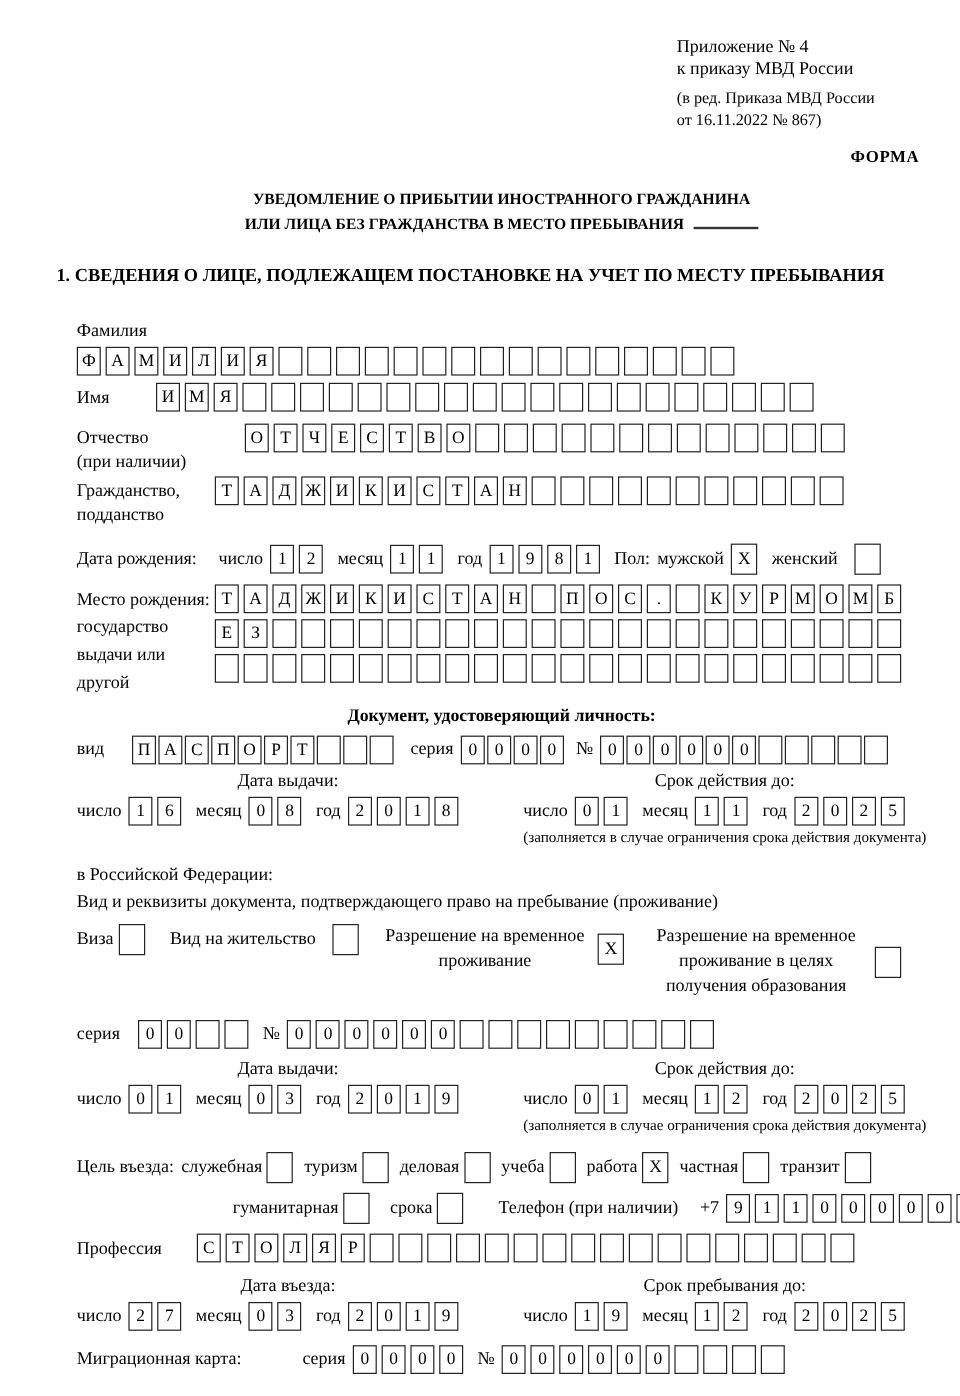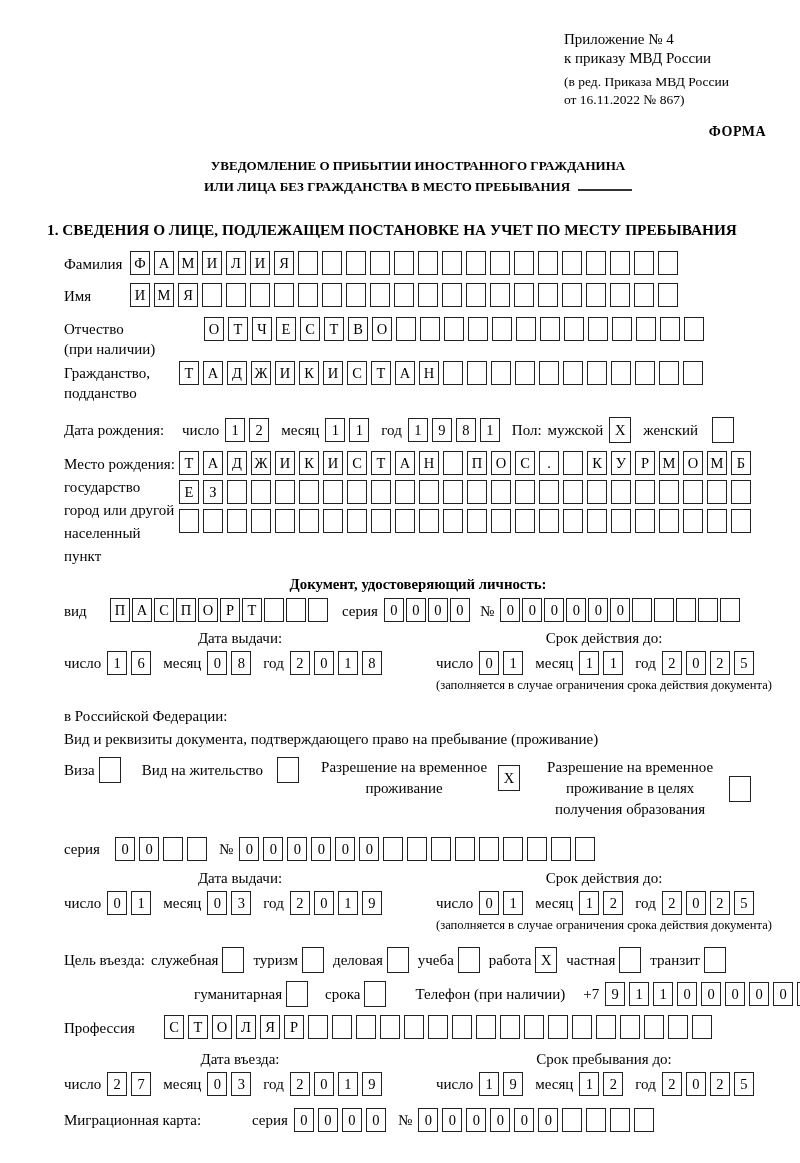--- a/index.html
+++ b/index.html
@@ -30,21 +30,21 @@
   .dhalf{width:352px;flex:none;}
   .dhalf2{flex:1;}
   .dhead{text-align:center;margin-bottom:3px;}
   .dline{display:flex;align-items:center;}
   .dnote{font-size:12.6px;text-align:right;margin-top:2px;}
   .intro{line-height:1.55;margin-top:12px;}
   .opt{display:flex;align-items:center;margin-right:9px;}
   .opt .opt-label{margin-right:4px;}
   .opt-multi{flex:none;text-align:center;line-height:1.4;}
   .mt2{margin-top:2px;}.mt6{margin-top:6px;}.mt8{margin-top:8px;}.mt10{margin-top:10px;}
-  .mt14{margin-top:14px;}.mt16{margin-top:16px;}.mt24{margin-top:12px;}
+  .mt14{margin-top:14px;}.mt16{margin-top:16px;}.mt24{margin-top:24px;flex-direction:column;}
 </style>
 </head>
 <body>
 
 <div class="page">
 
   <div class="appendix">
     <div>Приложение № 4</div>
     <div>к приказу МВД России</div>
   </div>
@@ -204,22 +204,21 @@
     <span class="glabel">мужской</span>
     <span class="cb">X</span>
     <span class="glabel gap12">женский</span>
     <span class="cb gap8"></span>
   </div>
 
   <div class="frow mt8">
     <span class="flabel-multi" style="width:115px;line-height:23px">
       <div>Место рождения:</div>
       <div>государство</div>
-      <div>город или другой</div>
-      <div>населенный пункт</div>
+      <div>выдачи или другой</div>
     </span>
     <span class="stack">
       <span class="cells">
           <span class="cell">Т</span>
           <span class="cell">А</span>
           <span class="cell">Д</span>
           <span class="cell">Ж</span>
           <span class="cell">И</span>
           <span class="cell">К</span>
           <span class="cell">И</span>
@@ -291,21 +290,21 @@
           <span class="cell"></span>
           <span class="cell"></span>
           <span class="cell"></span>
           <span class="cell"></span>
         </span>
     </span>
   </div>
 
   <div class="doc-heading">Документ, удостоверяющий личность:</div>
 
-  <div class="frow tight" style="align-items:flex-start">
+  <div class="frow tight" style="align-items:flex-end">
     <span class="glabel" style="width:40px">вид</span>
     <span class="cells">
         <span class="cell">П</span>
         <span class="cell">А</span>
         <span class="cell">С</span>
         <span class="cell">П</span>
         <span class="cell">О</span>
         <span class="cell">Р</span>
         <span class="cell">Т</span>
         <span class="cell"></span>

